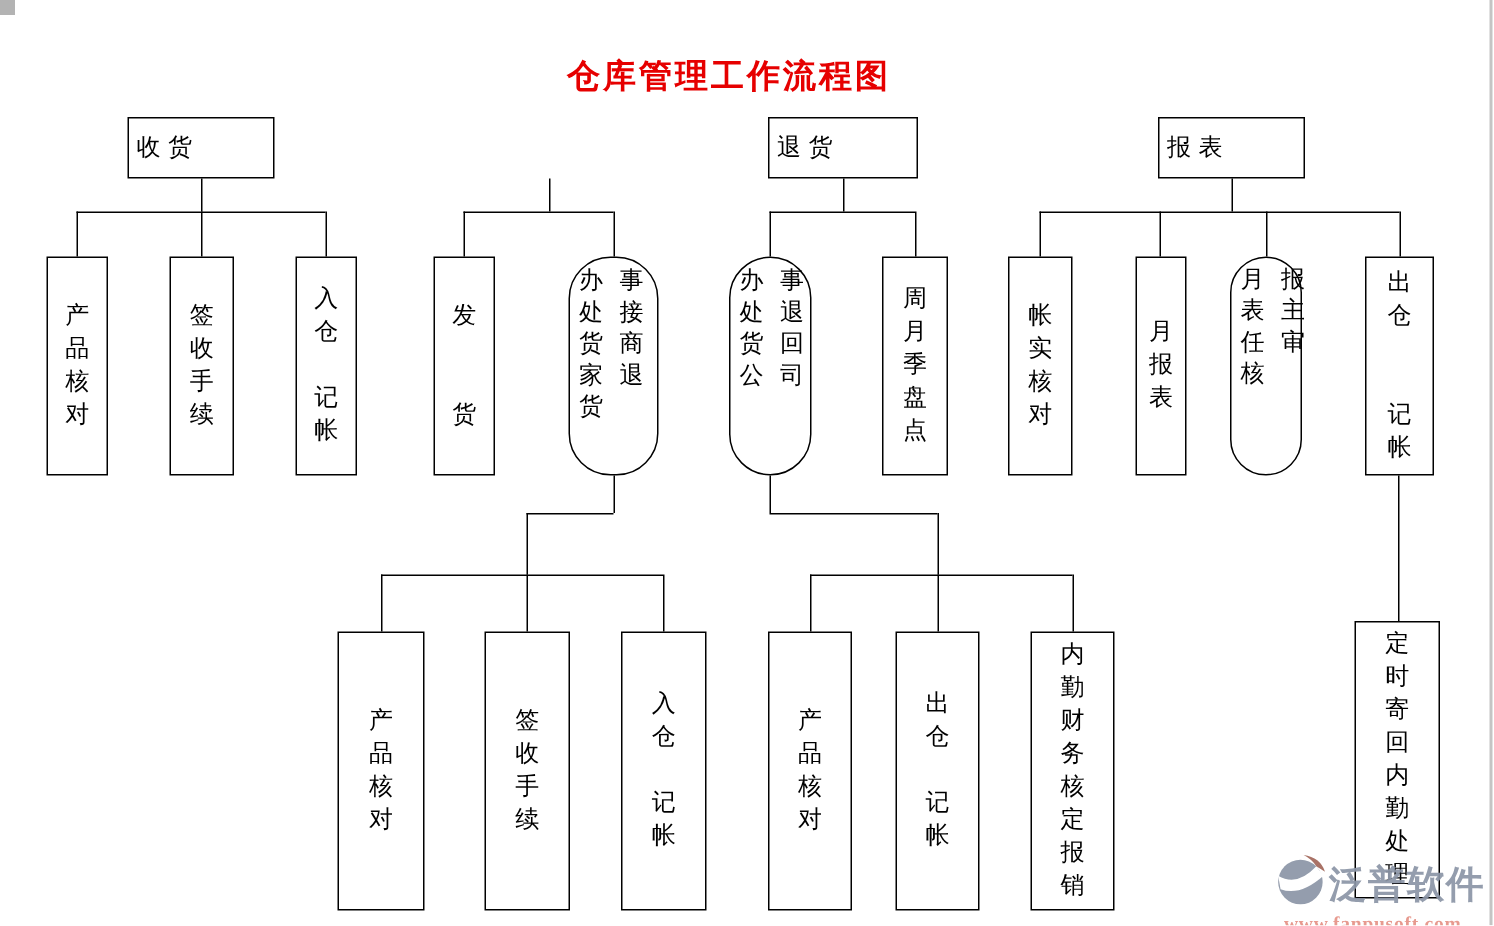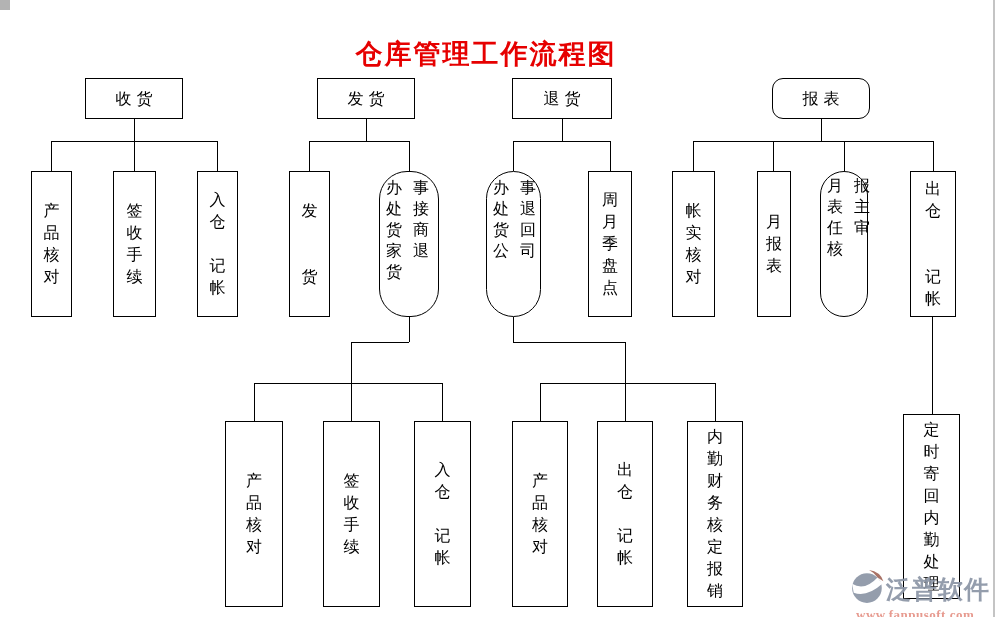--- a/index.html
+++ b/index.html
@@ -2,27 +2,27 @@
 <html><head>
 <meta charset="utf-8">
 <style>
   html,body { margin:0; padding:0; background:#ffffff; }
   #stage {
     position:relative; width:996px; height:617px; background:#ffffff;
     font-family:"Liberation Serif","DejaVu Serif",serif; color:#000; overflow:hidden;
   }
   .title {
     position:absolute; top:36px; left:0; width:972px; text-align:center;
-    font-size:27px; font-weight:bold; letter-spacing:2px; color:#e60000;
+    font-size:22px; font-weight:bold; letter-spacing:2px; color:#e60000;
   }
   .box {
     position:absolute; border:1px solid #000; background:#fff; box-sizing:border-box;
     display:flex; flex-direction:column; font-size:16px; line-height:1;
   }
-  .box.top { justify-content:center; align-items:center; }
+  .box.top { justify-content:center; }
   .box.top .ln { letter-spacing:5px; padding-left:5px; }
   .box.vert { justify-content:center; align-items:center; }
   .box.vert .ln { height:22px; line-height:22px; text-align:center; width:100%; }
   .box.cols { padding-top:5px; padding-left:6px; align-items:flex-start;border-radius:28px; }
   .box.cols .ln { height:21px; line-height:21px; letter-spacing:11px; white-space:pre; }
   .seg { position:absolute; background:#000; }
   .seg.h { height:1px; }
   .seg.v { width:1px; }
   .watermark { position:absolute; left:850px; top:569px; width:146px; opacity:0.92; }
   .wm-row { display:flex; align-items:center; }
@@ -42,27 +42,24 @@
 
 <div id="stage">
   <div class="corner-artifact"></div>
   <div class="right-edge-artifact"></div>
 
   <div class="title">仓库管理工作流程图</div>
 
 <div class="box top" aria-label="收货" style="left: 85px; top: 78px; width: 98px; height: 41px;">
       <div class="ln">收货</div>
     </div>
-    <div class="box top" aria-label="发货" style="left: 317px; top: 78px; width: 98px; height: 41px;">
-      <div class="ln">发货</div>
-    </div>
     <div class="box top" aria-label="退货" style="left: 512px; top: 78px; width: 100px; height: 41px;">
       <div class="ln">退货</div>
     </div>
-    <div class="box top" aria-label="报表" style="left: 772px; top: 78px; width: 98px; height: 41px; border-radius: 11px;">
+    <div class="box top" aria-label="报表" style="left: 772px; top: 78px; width: 98px; height: 41px;">
       <div class="ln">报表</div>
     </div>
     <div class="box vert" aria-label="产品核对" style="left: 31px; top: 171px; width: 41px; height: 146px;">
       <div class="ln">产</div>
       <div class="ln">品</div>
       <div class="ln">核</div>
       <div class="ln">对</div>
     </div>
     <div class="box vert" aria-label="签收手续" style="left: 113px; top: 171px; width: 43px; height: 146px;">
       <div class="ln">签</div>

